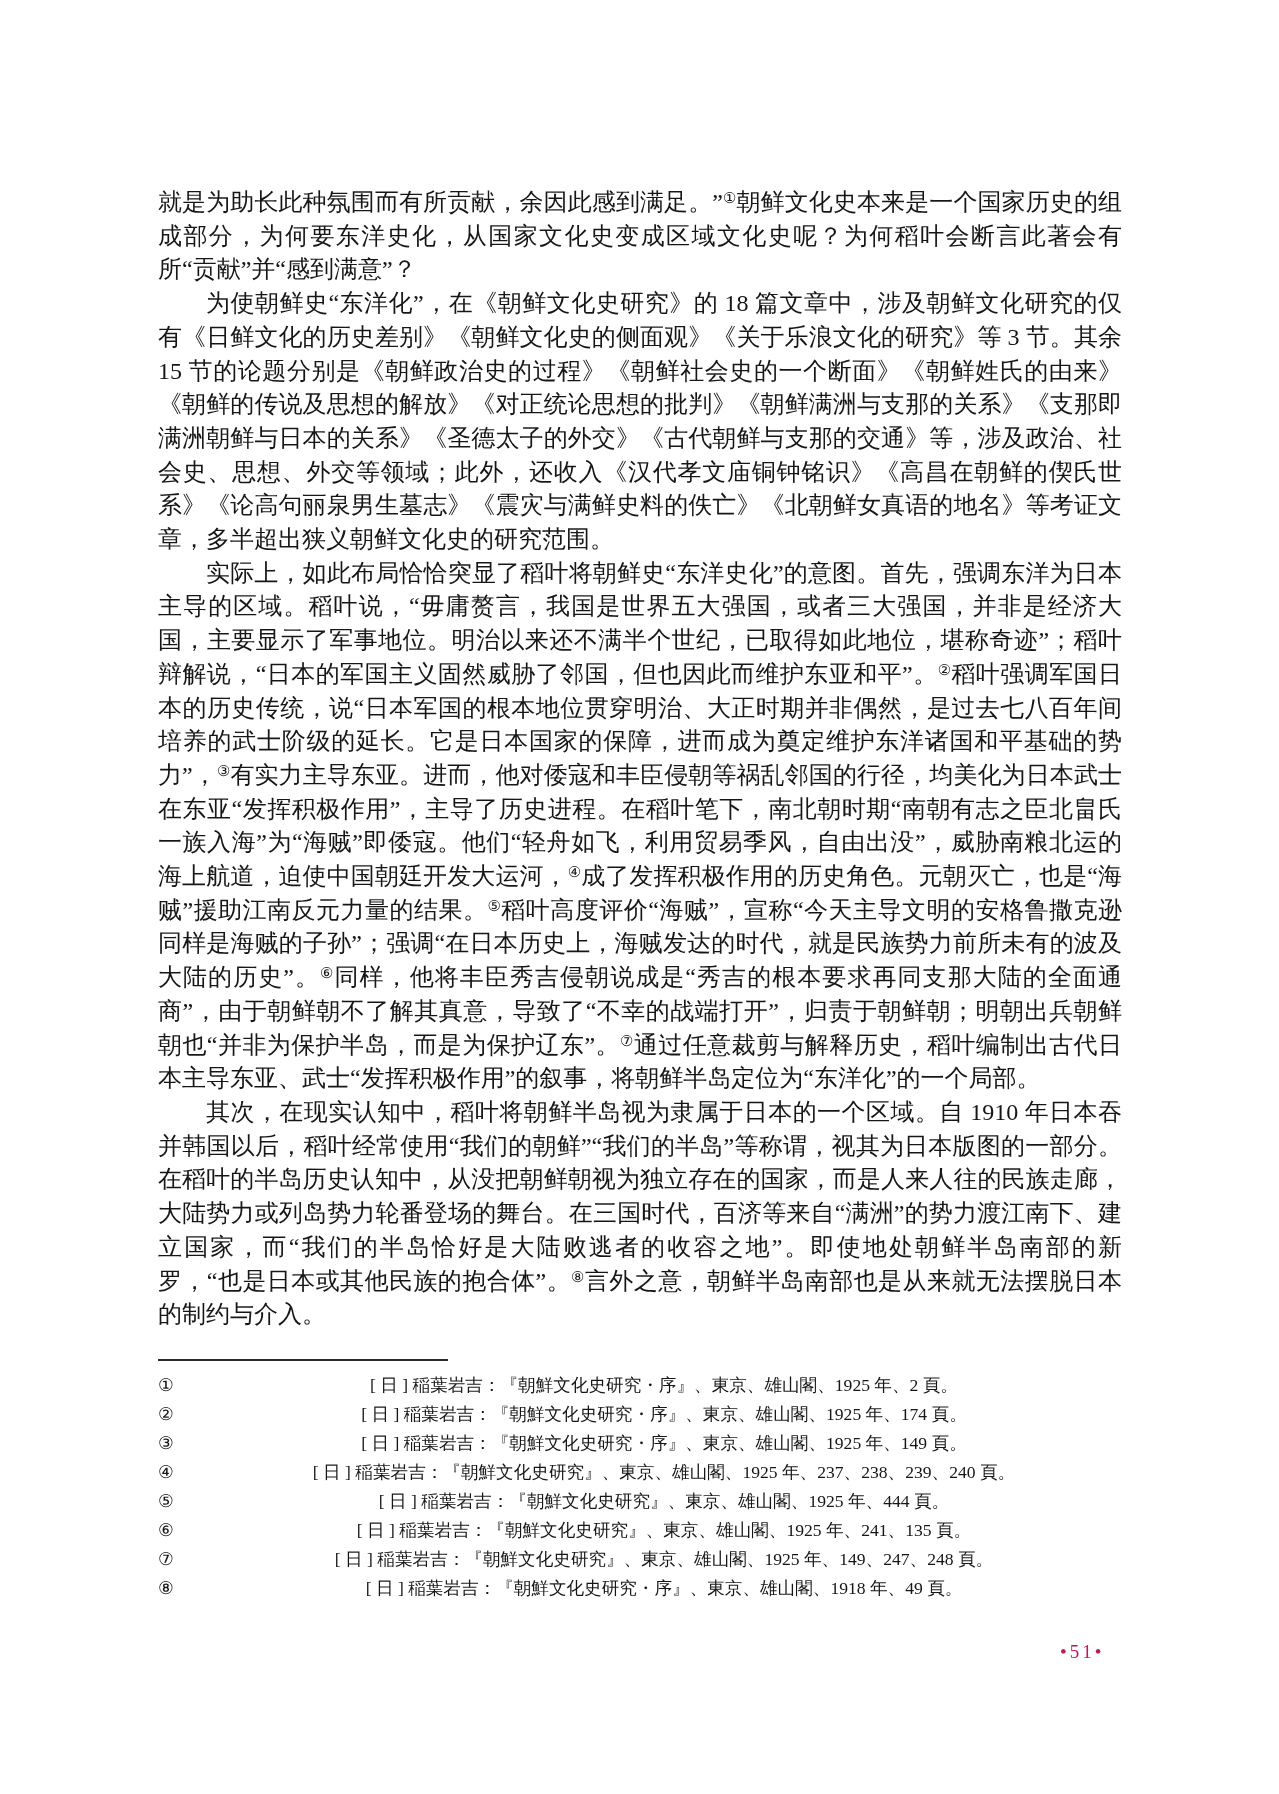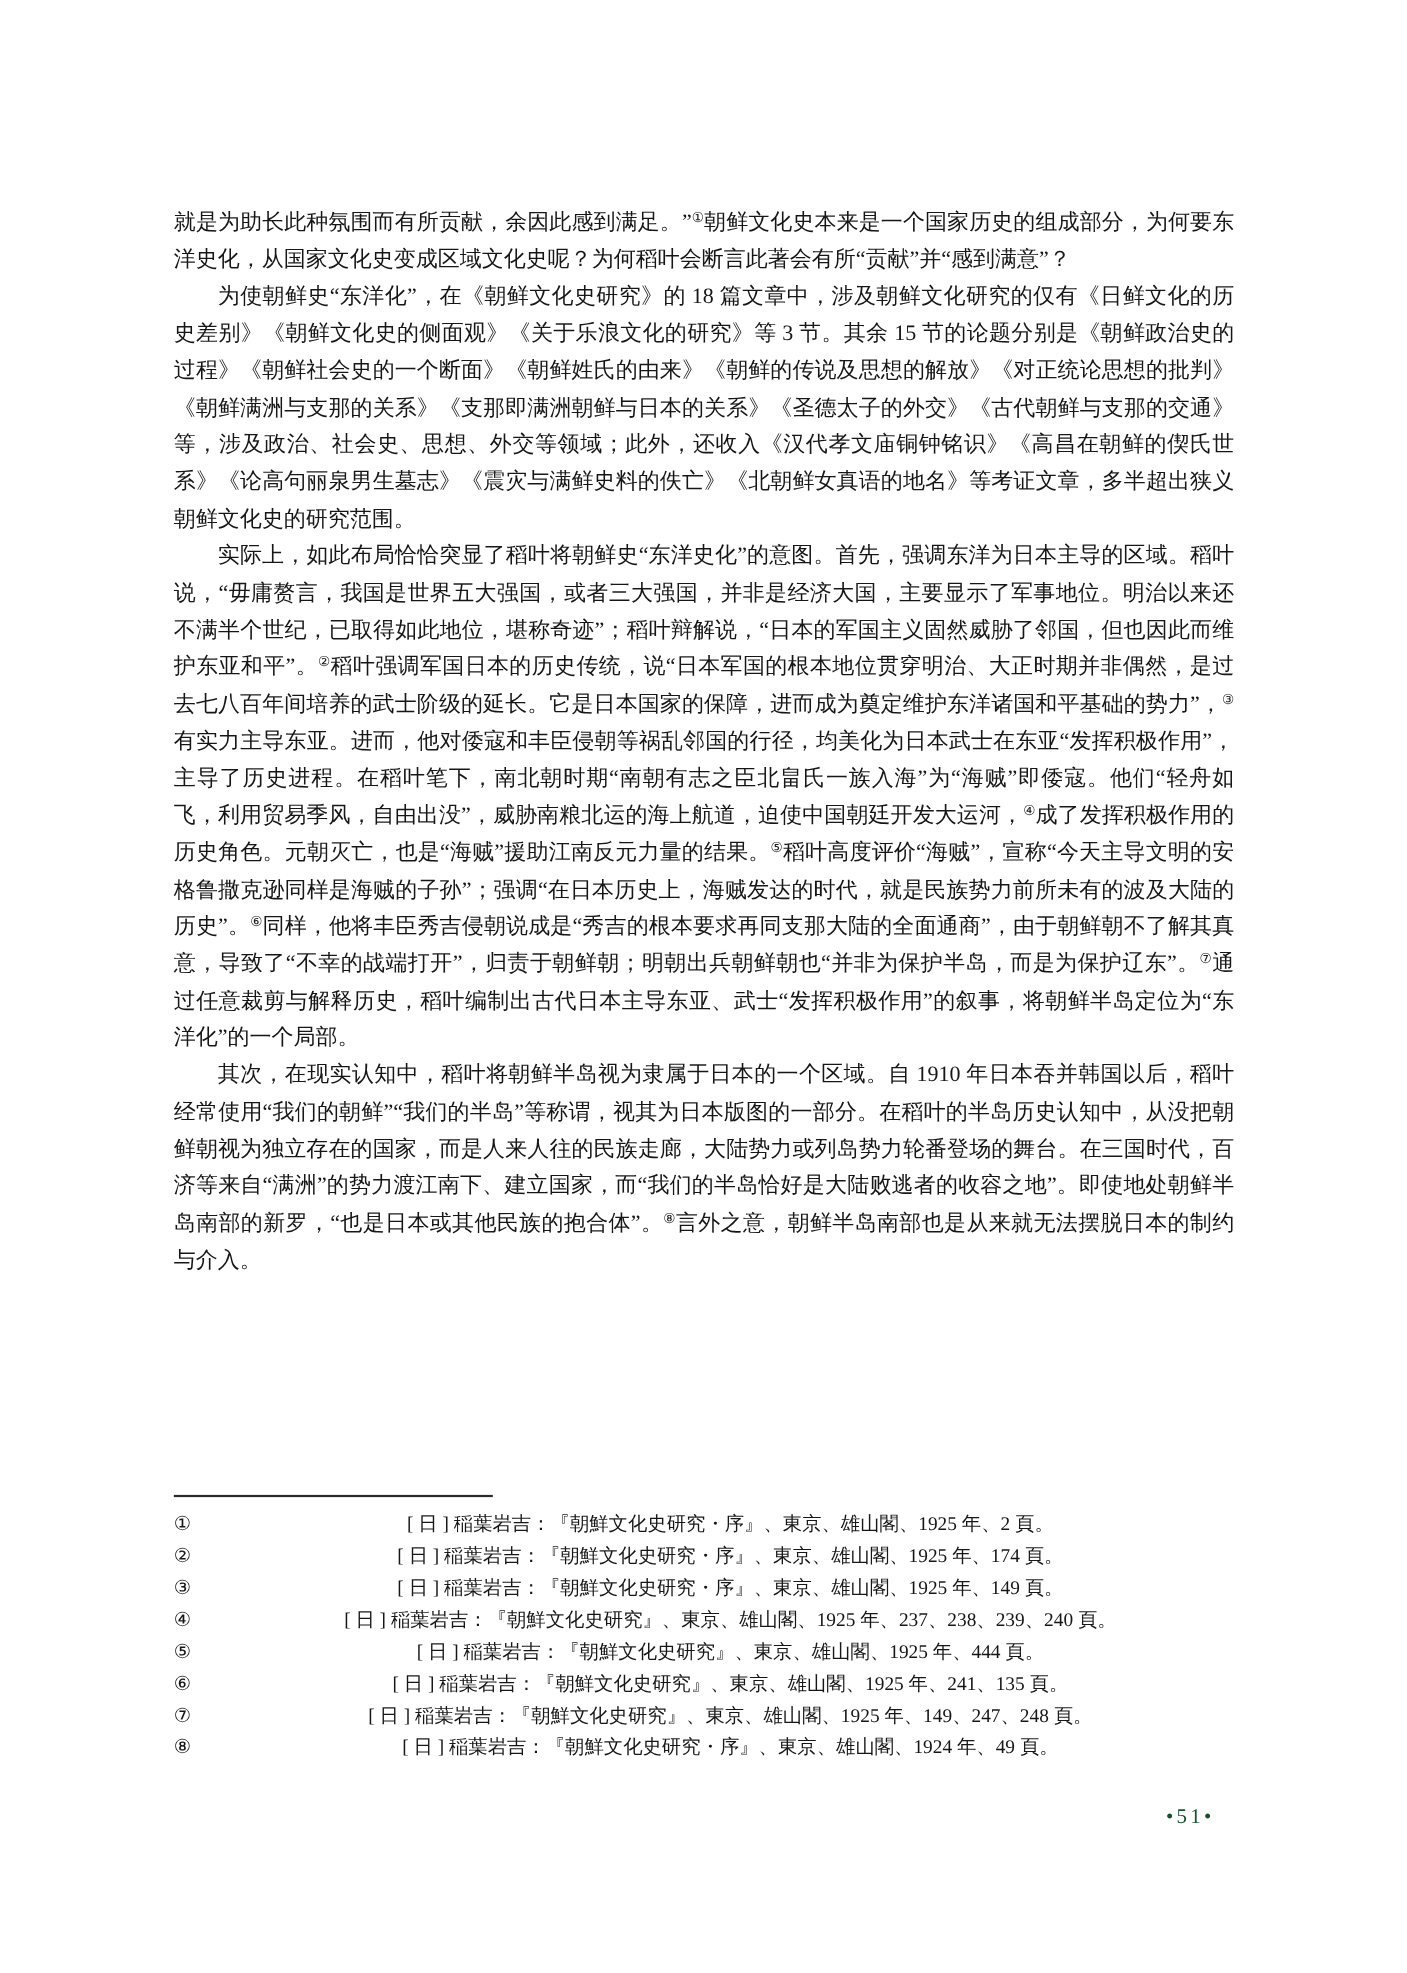--- a/index.html
+++ b/index.html
@@ -16,21 +16,21 @@
     color: #151515;
     overflow: hidden;
   }
   .body-text {
     position: absolute;
     left: 158px;
     top: 186px;
     width: 964px;
   }
   .body-text p {
-    font-size: 20px;
+    font-size: 24px;
     line-height: 33.7px;
     text-align: justify;
     color: #161616;
   }
   .body-text p.indent { text-indent: 2em; }
   sup.fn-ref {
     font-size: 0.62em;
     vertical-align: 0.5em;
     line-height: 0;
   }
@@ -55,21 +55,21 @@
     width: 32px;
     flex-shrink: 0;
   }
   .fn-text { flex: 1; text-align: center; }
   .page-number {
     position: absolute;
     left: 1060px;
     top: 1641px;
     font-size: 19px;
     letter-spacing: 3px;
-    color: #14532d;
+    color: #be185d;
   }
 </style>
 </head>
 <body>
 
 <div class="page">
 
   <div class="body-text">
     <p>就是为助长此种氛围而有所贡献，余因此感到满足。”<sup class="fn-ref">①</sup>朝鲜文化史本来是一个国家历史的组成部分，为何要东洋史化，从国家文化史变成区域文化史呢？为何稻叶会断言此著会有所“贡献”并“感到满意”？</p>
     <p class="indent">为使朝鲜史“东洋化”，在《朝鲜文化史研究》的 18 篇文章中，涉及朝鲜文化研究的仅有《日鲜文化的历史差别》《朝鲜文化史的侧面观》《关于乐浪文化的研究》等 3 节。其余 15 节的论题分别是《朝鲜政治史的过程》《朝鲜社会史的一个断面》《朝鲜姓氏的由来》《朝鲜的传说及思想的解放》《对正统论思想的批判》《朝鲜满洲与支那的关系》《支那即满洲朝鲜与日本的关系》《圣德太子的外交》《古代朝鲜与支那的交通》等，涉及政治、社会史、思想、外交等领域；此外，还收入《汉代孝文庙铜钟铭识》《高昌在朝鲜的偰氏世系》《论高句丽泉男生墓志》《震灾与满鲜史料的佚亡》《北朝鲜女真语的地名》等考证文章，多半超出狭义朝鲜文化史的研究范围。</p>
@@ -103,20 +103,20 @@
       <div class="footnote">
         <span class="fn-marker">⑥</span>
         <span class="fn-text">[ 日 ] 稲葉岩吉：『朝鮮文化史研究』、東京、雄山閣、1925 年、241、135 頁。</span>
       </div>
       <div class="footnote">
         <span class="fn-marker">⑦</span>
         <span class="fn-text">[ 日 ] 稲葉岩吉：『朝鮮文化史研究』、東京、雄山閣、1925 年、149、247、248 頁。</span>
       </div>
       <div class="footnote">
         <span class="fn-marker">⑧</span>
-        <span class="fn-text">[ 日 ] 稲葉岩吉：『朝鮮文化史研究・序』、東京、雄山閣、1924 年、49 頁。</span>
+        <span class="fn-text">[ 日 ] 稲葉岩吉：『朝鮮文化史研究・序』、東京、雄山閣、1918 年、49 頁。</span>
       </div>
     </div>
   </div>
 
   <div class="page-number">•51•</div>
 
 </div>
 
 </body></html>

